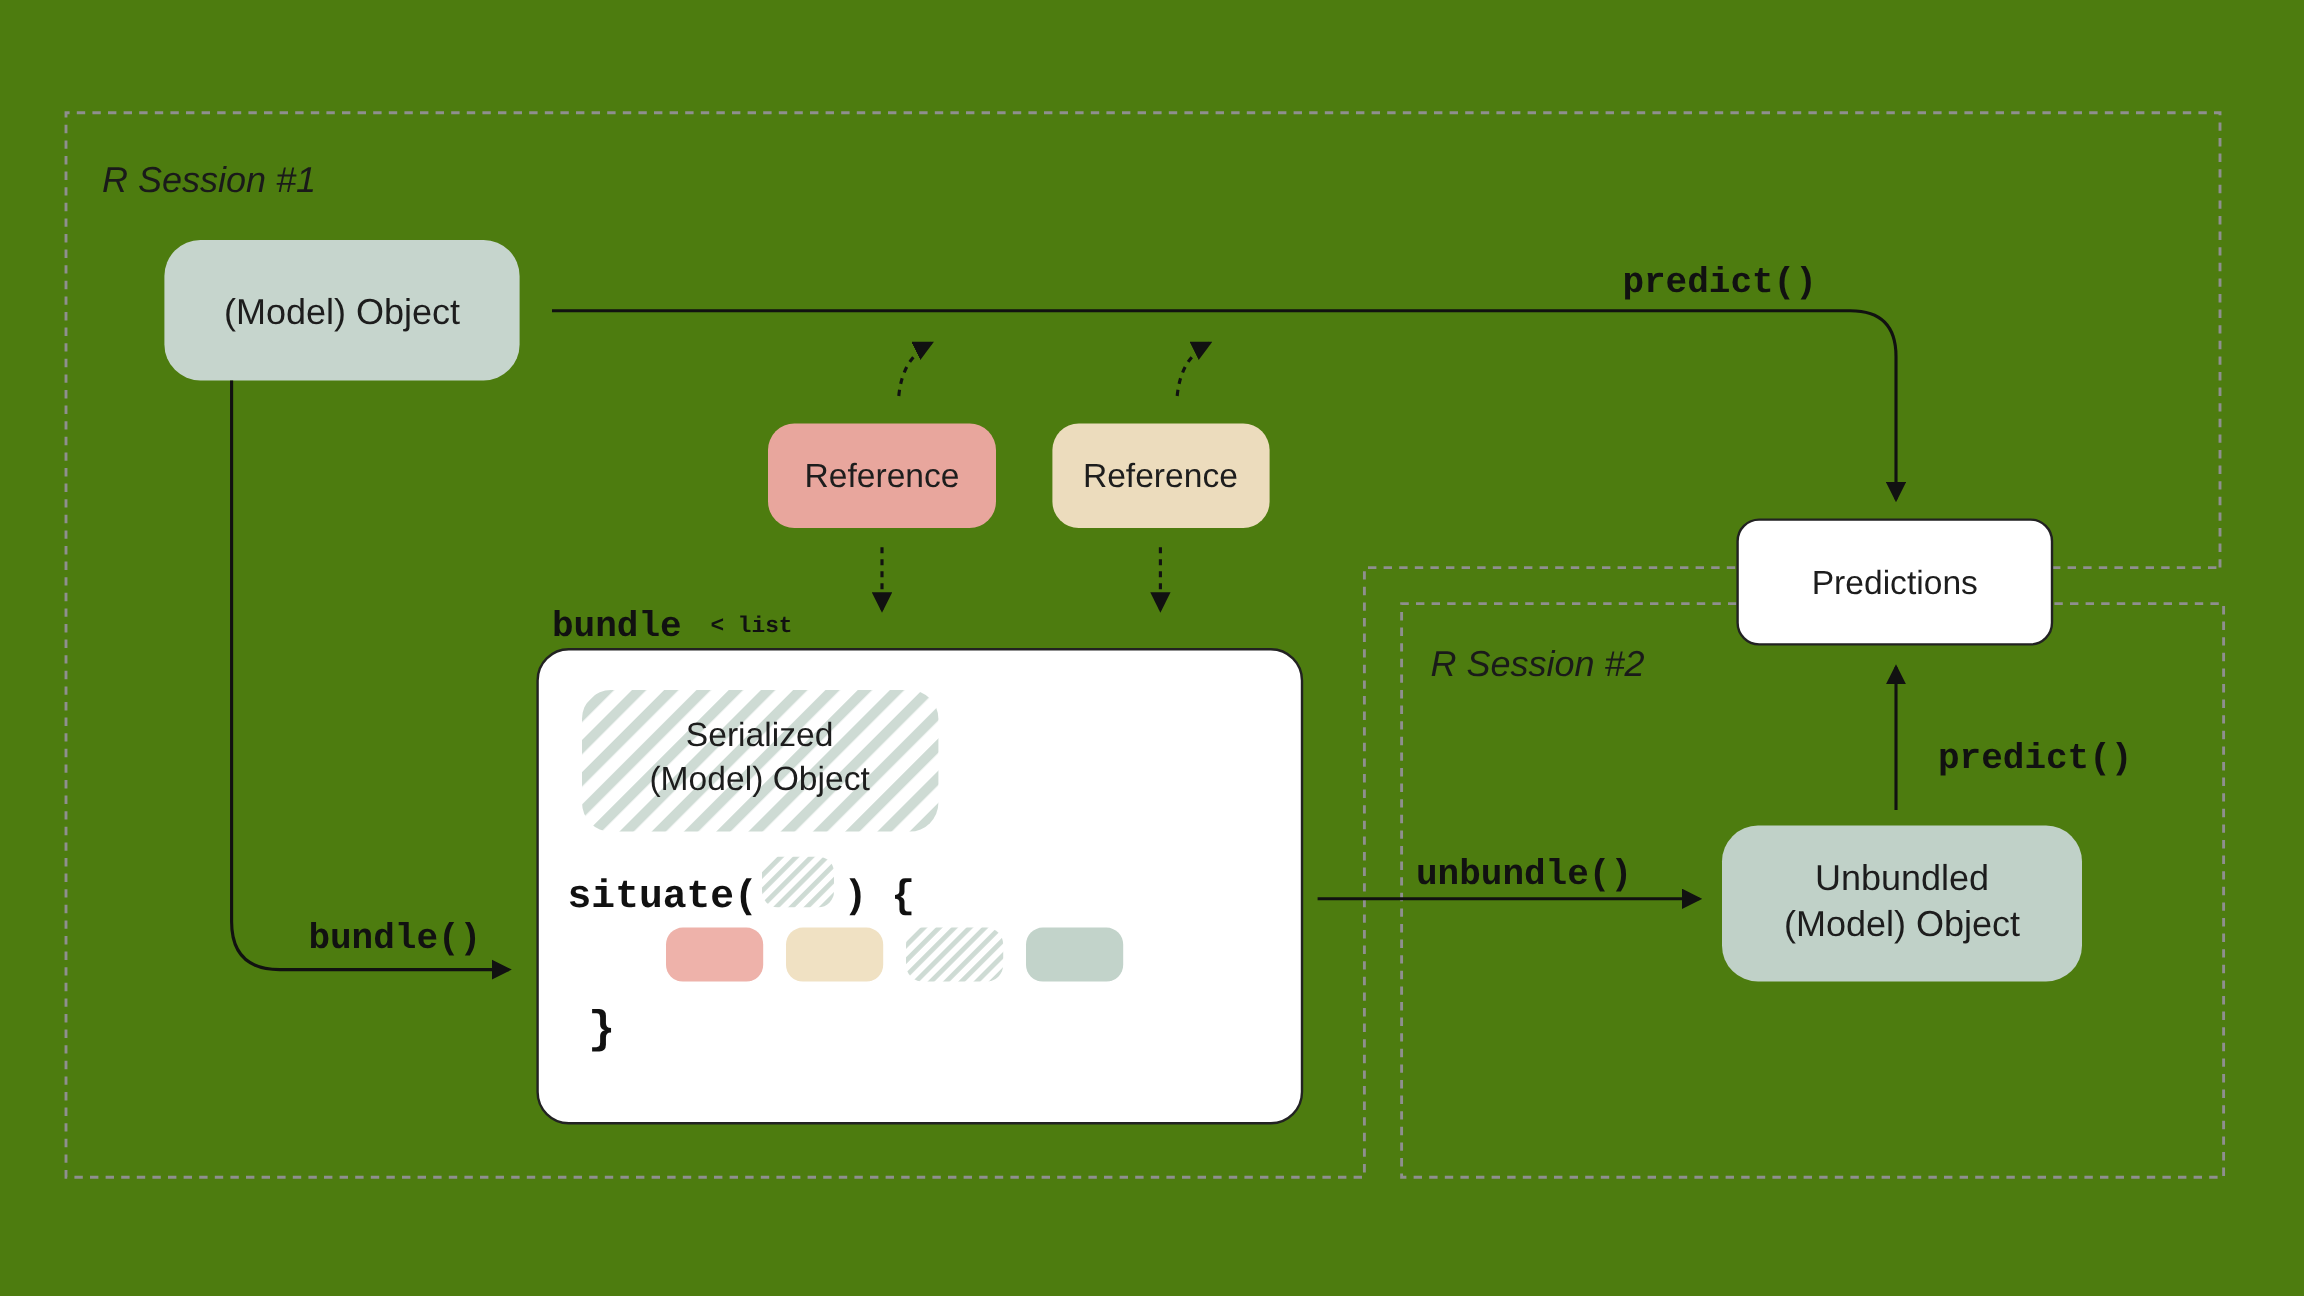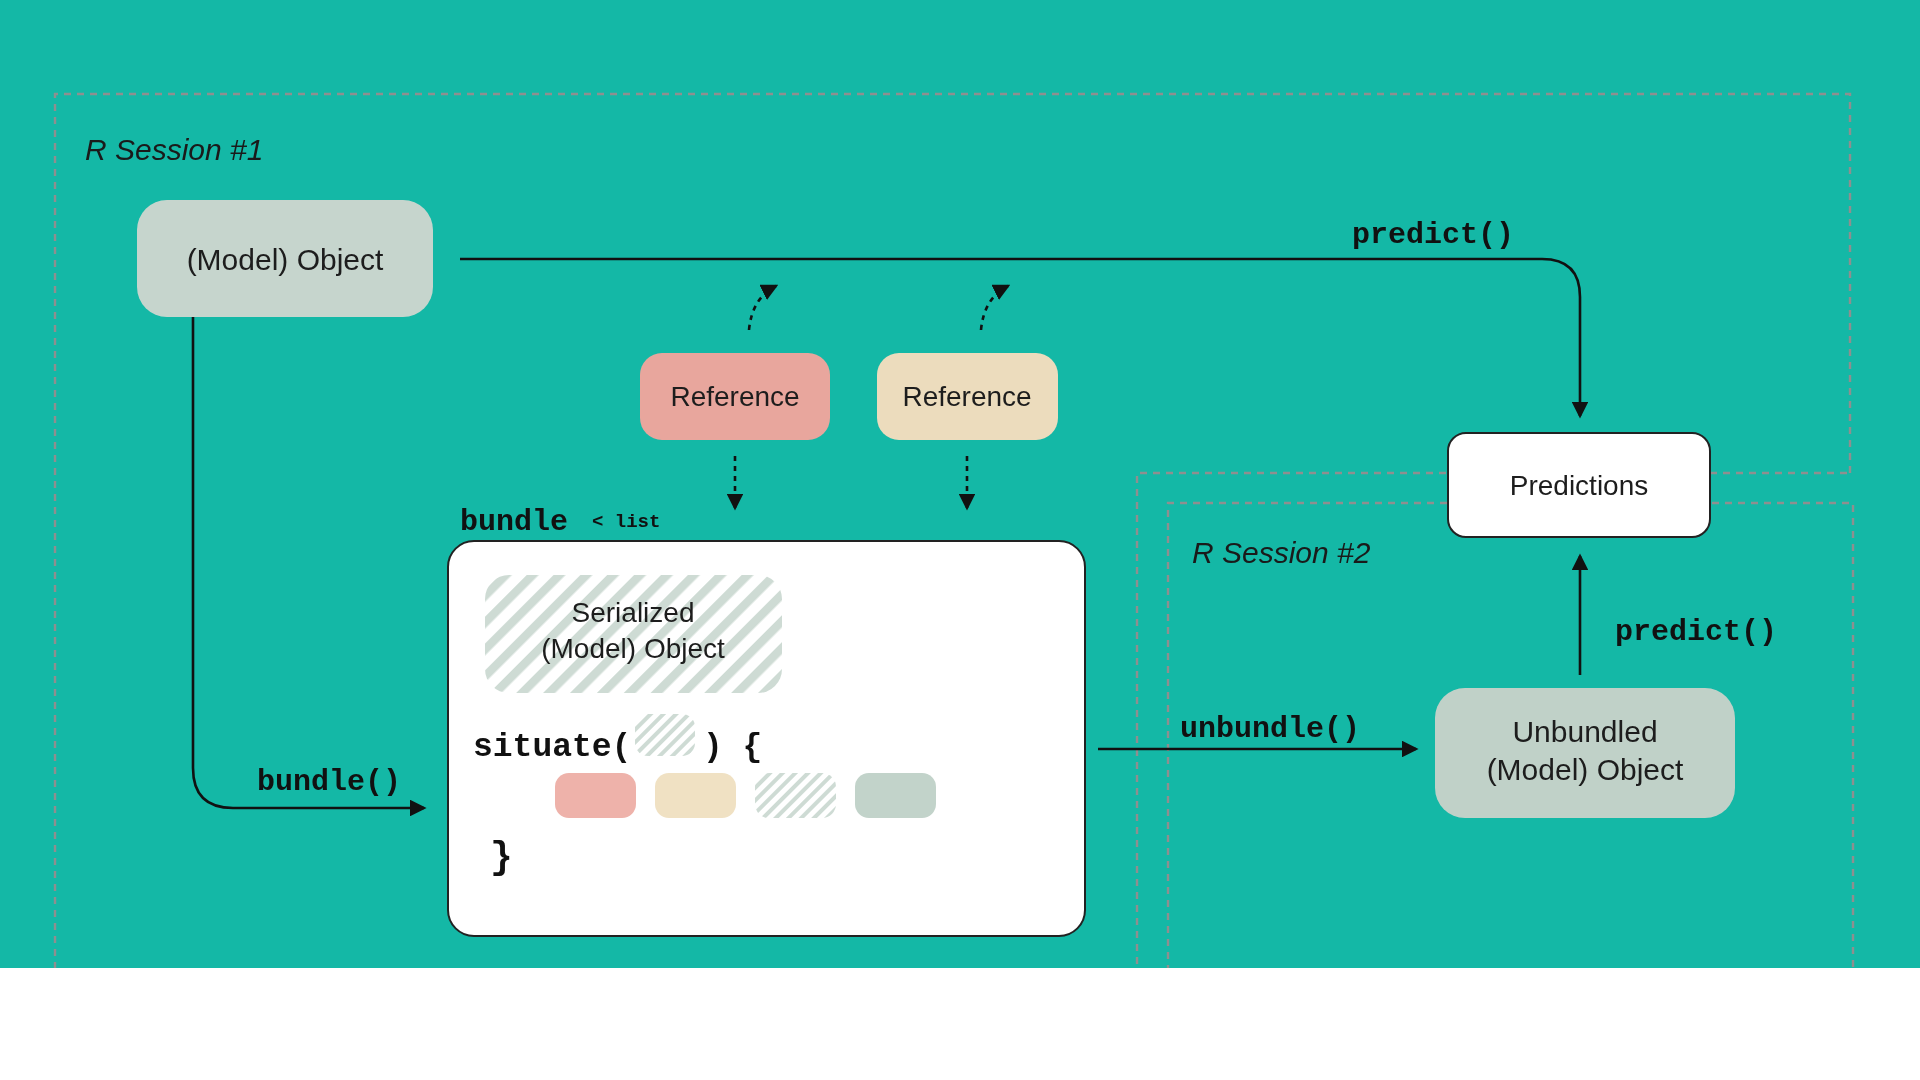--- a/index.html
+++ b/index.html
@@ -3,22 +3,22 @@
 <meta charset="utf-8">
 <style>
   html, body {
     margin: 0;
     padding: 0;
     background: #ffffff;
   }
   .stage {
     position: relative;
     width: 1920px;
-    height: 968px;
-    background: #14b8a6;
+    height: 1080px;
+    background: #4d7c0f;
     font-family: "Liberation Sans", sans-serif;
   }
   svg { display: block; }
   text { fill: #111111; }
   .session-label {
     font-family: "Liberation Sans", sans-serif;
     font-style: italic;
     font-size: 30px;
     fill: #1a1a1a;
   }

